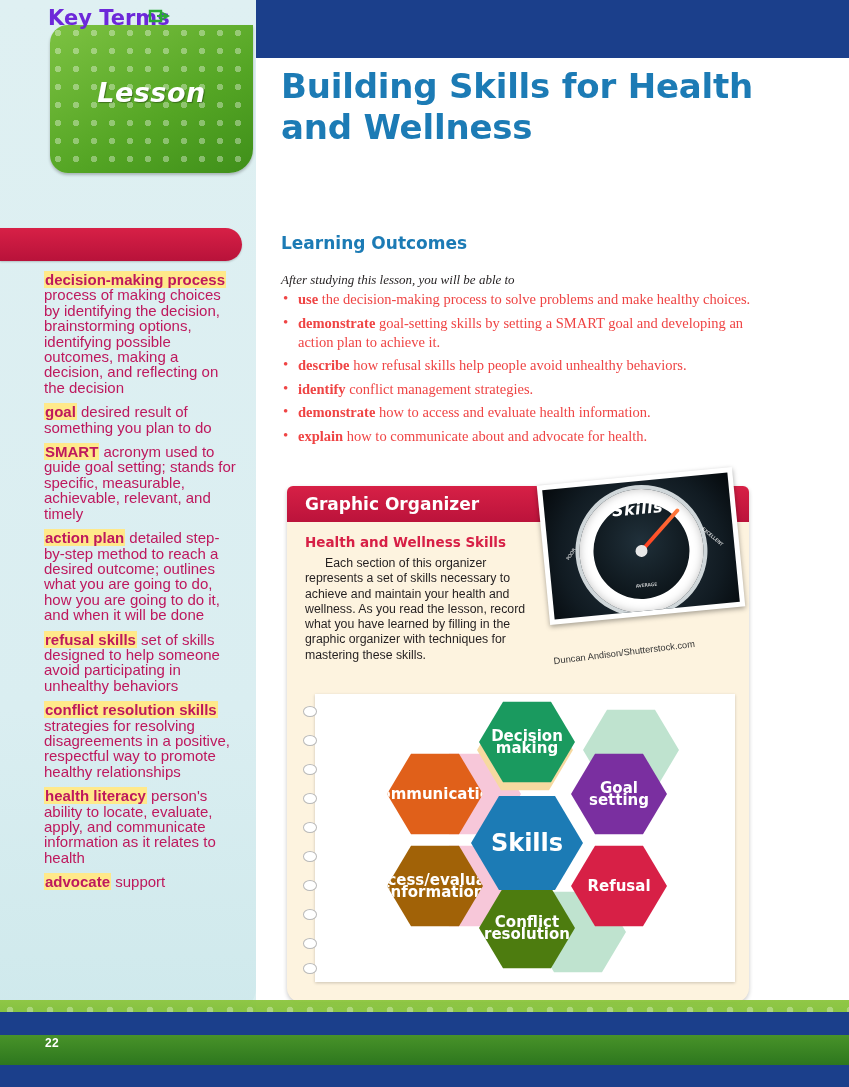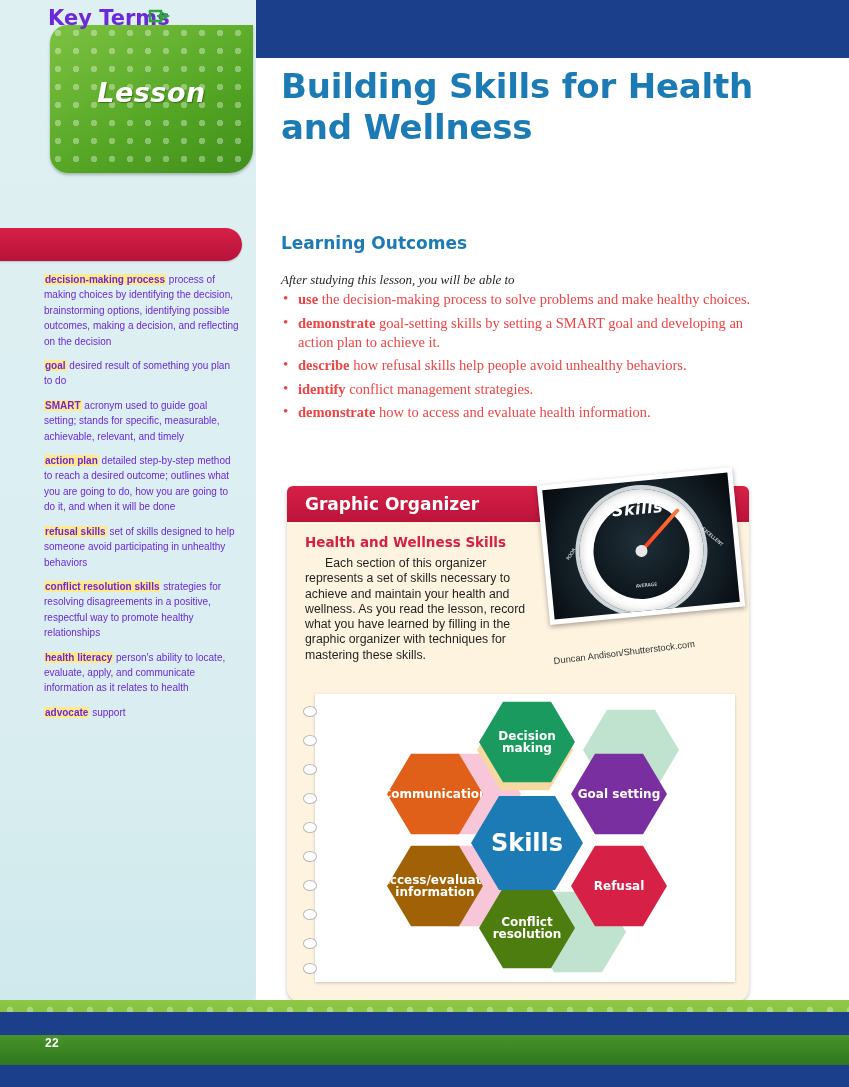--- a/index.html
+++ b/index.html
@@ -128,23 +128,23 @@
     position: absolute;
     left: 148px; top: 6px;
     width: 22px; height: 20px;
   }
 
   
   .terms {
     position: absolute;
     left: 44px; top: 272px;
     width: 196px;
-    font-size: 10px;
+    font-size: 15px;
     line-height: 15.4px;
-    color: #6d28d9;
+    color: #be185d;
   }
   .term { margin-bottom: 9px; }
   .term .hl {
     font-weight: bold;
     background: #ffe98a;
     padding: 0 1px;
     box-decoration-break: clone;
     -webkit-box-decoration-break: clone;
   }
 
@@ -351,21 +351,21 @@
   .hexwrap { position: absolute; left: 315px; top: 694px; width: 420px; height: 288px; }
   .hex {
     position: absolute;
     width: 96px; height: 84px;
     clip-path: polygon(25% 2%, 75% 2%, 100% 50%, 75% 98%, 25% 98%, 0 50%);
     display: flex;
     align-items: center;
     justify-content: center;
     text-align: center;
     color: #ffffff;
-    font-size: 12px;
+    font-size: 15px;
     font-weight: bold;
     line-height: 12px;
     font-family: "DejaVu Sans", sans-serif;
   }
   .hex.center {
     width: 112px; height: 98px;
     background: #1c7bb5;
     font-size: 24px;
     font-weight: bold;
   }
@@ -437,20 +437,21 @@
   <div class="title">Building Skills for Health and Wellness</div>
 
   <div class="lo-heading">Learning Outcomes</div>
   <div class="lo-sub">After studying this lesson, you will be able to</div>
   <ul class="lo-list">
     <li><b>use</b><span> the decision-making process to solve problems and make healthy choices.</span></li>
     <li><b>demonstrate</b><span> goal-setting skills by setting a SMART goal and developing an action plan to achieve it.</span></li>
     <li><b>describe</b><span> how refusal skills help people avoid unhealthy behaviors.</span></li>
     <li><b>identify</b><span> conflict management strategies.</span></li>
     <li><b>demonstrate</b><span> how to access and evaluate health information.</span></li>
+    <li><b>explain</b><span> how to communicate about and advocate for health.</span></li>
   </ul>
 
   <div class="go-card">
     <div class="go-header"></div>
     <div class="go-header-label">Graphic Organizer</div>
     <div class="go-subtitle">Health and Wellness Skills</div>
     <div class="go-body">Each section of this organizer represents a set of skills necessary to achieve and maintain your health and wellness. As you read the lesson, record what you have learned by filling in the graphic organizer with techniques for mastering these skills.</div>
   </div>
 
   <div class="spiral-panel"></div>

